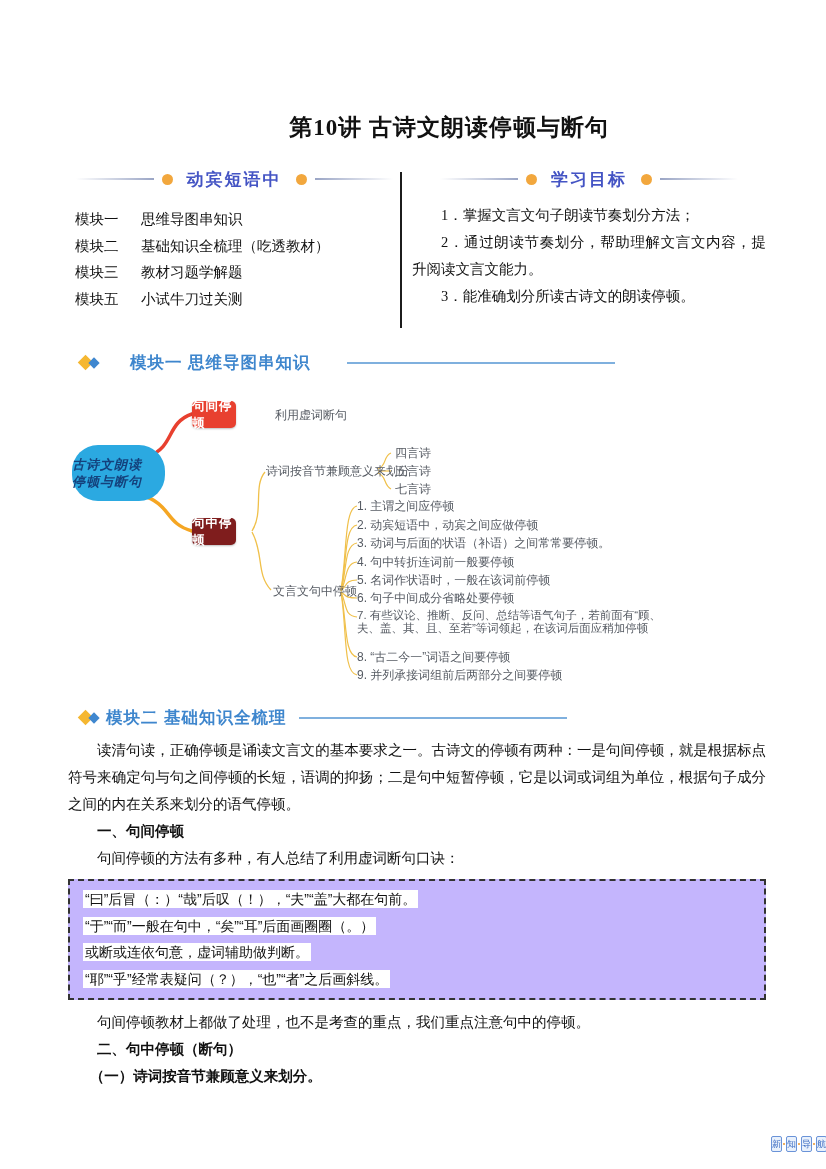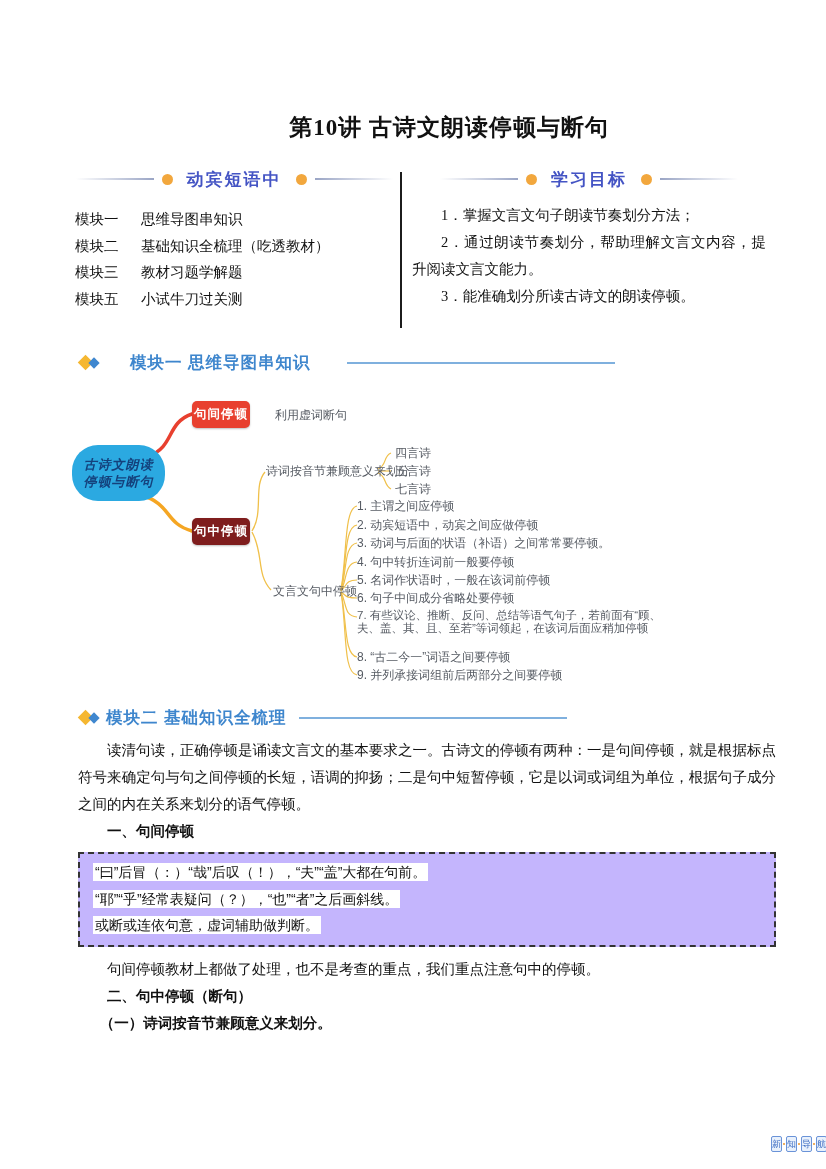--- a/index.html
+++ b/index.html
@@ -54,35 +54,35 @@
   .section-line { height:2px; width:268px; background:#7fb0de; margin-left:12px; }
 
   
   .mindmap { position:absolute; top:390px; left:0; width:826px; height:302px;
              font-family:"Liberation Sans","DejaVu Sans",sans-serif; }
   .mindmap svg { position:absolute; inset:0; }
   .mm-label { position:absolute; font-size:12px; color:#565b63; white-space:nowrap; }
   .mm-center {
     position:absolute; left:72px; top:55px; width:93px; height:56px;
     background:#2ba9e1; border-radius:26px; display:flex; flex-direction:column;
-    align-items:center; justify-content:center;
+    align-items:flex-start; justify-content:center;
     color:#14417c; font-weight:bold; font-style:italic; font-size:13px;
     font-family:"Liberation Serif","DejaVu Serif",serif; letter-spacing:1px; line-height:17px;
   }
   .mm-node {
-    position:absolute; width:58px; height:27px; border-radius:5px;
+    position:absolute; width:44px; height:27px; border-radius:5px;
     display:flex; align-items:center; justify-content:center;
     color:#ffffff; font-weight:bold; font-size:12.5px; letter-spacing:1px;
   }
   .mm-node.red { left:192px; top:11px; background:#e8402f; box-shadow:0 1px 2px rgba(0,0,0,.25);}
   .mm-node.orange { left:192px; top:128px; background:#7f1d1d; box-shadow:0 1px 2px rgba(0,0,0,.25);}
   .mm-item7 { white-space:normal !important; width:314px; line-height:13px; font-size:11.5px; }
 
   
-  .body-block { position:absolute; top:737px; left:68px; width:698px;margin-left:10px; }
+  .body-block { position:absolute; top:737px; left:68px; width:698px; }
   .body-block p { font-size:14.5px; line-height:27px; text-align:justify; text-indent:2em; }
   .bold-h { font-family:"Liberation Sans","DejaVu Sans",sans-serif; font-weight:bold;
             font-size:14.5px; line-height:27px; text-indent:2em; }
   .bold-h.sub { text-indent:1.5em; }
 
   .recipe-box {
     margin:7px 0 9px 0; border:2px dashed #333; background:#c4b5fd;
     padding:5px 13px 6px 13px;
   }
   .recipe-box .rline { line-height:26.5px; font-size:14px;
@@ -214,25 +214,27 @@
       <span class="diamond big"></span>
       <span class="diamond small"></span>
     </span>
     <span class="section-title">模块二 基础知识全梳理</span>
     <span class="section-line"></span>
   </div>
 
   <div class="body-block">
     <p>读清句读，正确停顿是诵读文言文的基本要求之一。古诗文的停顿有两种：一是句间停顿，就是根据标点符号来确定句与句之间停顿的长短，语调的抑扬；二是句中短暂停顿，它是以词或词组为单位，根据句子成分之间的内在关系来划分的语气停顿。</p>
     <div class="bold-h">一、句间停顿</div>
+    <p>句间停顿的方法有多种，有人总结了利用虚词断句口诀：</p>
 
     <div class="recipe-box">
       <div class="rline"><span>“曰”后冒（：）“哉”后叹（！），“夫”“盖”大都在句前。</span></div>
+      <div class="rline"><span>“于”“而”一般在句中，“矣”“耳”后面画圈圈（。）</span></div>
+      <div class="rline"><span>或断或连依句意，虚词辅助做判断。</span></div>
       <div class="rline"><span>“耶”“乎”经常表疑问（？），“也”“者”之后画斜线。</span></div>
-      <div class="rline"><span>或断或连依句意，虚词辅助做判断。</span></div>
     </div>
 
     <p>句间停顿教材上都做了处理，也不是考查的重点，我们重点注意句中的停顿。</p>
     <div class="bold-h">二、句中停顿（断句）</div>
     <div class="bold-h sub">（一）诗词按音节兼顾意义来划分。</div>
   </div>
 
   <div class="watermark">
     <span class="wm-box">新</span>
     <span class="wm-dot"></span>

